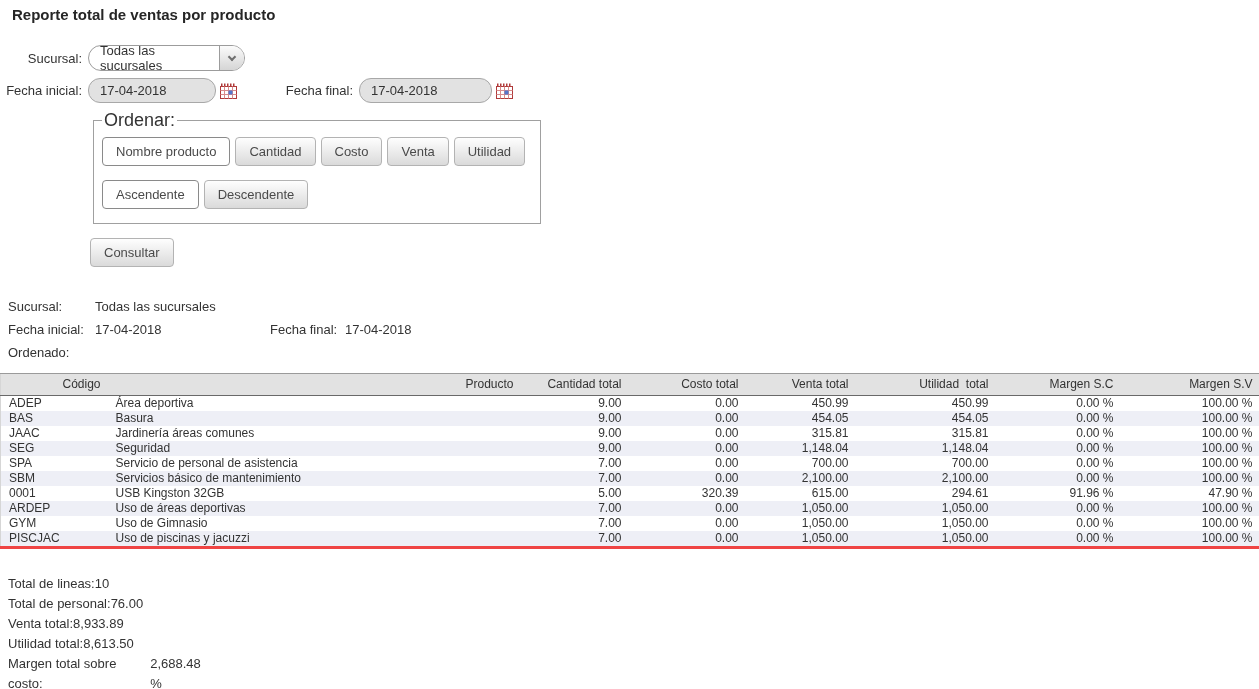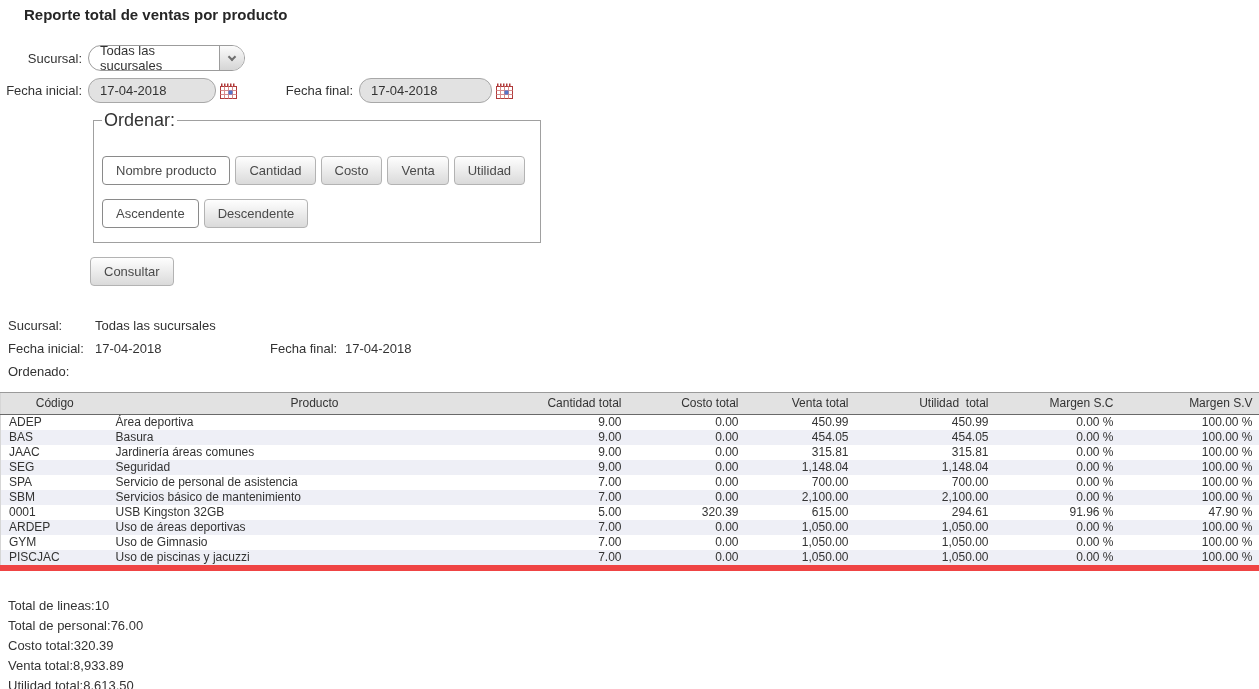--- a/index.html
+++ b/index.html
@@ -5,21 +5,21 @@
   * { box-sizing: border-box; }
   html,body { margin:0; padding:0; }
   body {
     width:1259px; height:689px; overflow:hidden;
     background:#ffffff; color:#333;
     font-family:"Liberation Sans", sans-serif;
   }
 
   
   .page-title {
-    margin:6px 0 0 24px;
+    margin:6px 0 0 12px;
     font-size:15px; font-weight:bold; color:#262626;
   }
 
   
   .filters { margin-top:22px; }
   .form-row { display:flex; align-items:center; margin-bottom:7px; }
   .flabel { width:82px; text-align:right; margin-right:6px; font-size:13px; color:#333; flex:0 0 82px; }
   .flabel2 { width:68px; text-align:right; margin:0 6px 0 48px; font-size:13px; color:#333; }
 
   .select {
@@ -47,21 +47,21 @@
     background:#e2e2e2; padding:0 11px;
     font-size:13px; color:#333; font-family:inherit;
   }
   .cal-btn { background:none; border:none; padding:0; margin-left:4px; line-height:0; cursor:pointer; }
 
   fieldset.ordenar {
     margin:5px 0 0 93px; width:415px;
     border:1px solid #a0a0a0; padding:6px 10px 14px 8px;
   }
   fieldset.ordenar legend { font-size:18px; color:#333; padding:0 2px; }
-  .btn-row { display:flex; margin-top:19px; }
+  .btn-row { display:flex; margin-top:0; }
   .btn-row + .btn-row { margin-top:14px; }
 
   .btn {
     font-family:inherit; font-size:13px; color:#4a4a4a;
     padding:6px 13px; margin-right:5px;
     border:1px solid #b3b3b3; border-radius:4px;
     background:linear-gradient(#fefefe,#dadada);
     cursor:pointer; white-space:nowrap;
   }
   .btn.sel { background:#ffffff; border-color:#8a8a8a; }
@@ -78,31 +78,31 @@
   table.report {
     width:1259px; margin-top:9px;
     border-collapse:collapse; table-layout:fixed;
     font-size:12px; color:#333;
     border-left:1px solid #d6d6d6;
   }
   table.report th {
     background:#e2e2e2;
     border-top:1px solid #9a9a9a;
     border-bottom:1px solid #696969;
-    font-weight:normal; text-align:center;
+    font-weight:normal; text-align:right;
     padding:3px 7px 4px 8px;
     white-space:pre; overflow:hidden;
   }
   table.report td {
     padding:1px 7px 1px 8px; line-height:13px;
     white-space:nowrap; overflow:hidden;
   }
   table.report .num { text-align:right; }
   table.report tbody tr:nth-child(even) td { background:#eeeff6; }
-  table.report tbody tr:last-child td { border-bottom:6px solid #ef4444;margin-top:40px; }
+  table.report tbody tr:last-child td { border-bottom:3px solid #ef4444;margin-top:40px; }
 
   
   .totals { margin:25px 0 0 8px; font-size:13px; }
   .tot-row { display:flex; justify-content:flex-start; width:206px; line-height:20px; }
 </style>
 </head>
 <body>
 
 <h1 class="page-title">Reporte total de ventas por producto</h1>
 
@@ -314,24 +314,20 @@
 <div class="totals" id="totals">
     <div class="tot-row">
       <span>Total de lineas:</span>
       <span>10</span>
     </div>
     <div class="tot-row">
       <span>Total de personal:</span>
       <span>76.00</span>
     </div>
     <div class="tot-row">
-      <span>Costo total:</span>
-      <span>320.39</span>
-    </div>
-    <div class="tot-row">
       <span>Venta total:</span>
       <span>8,933.89</span>
     </div>
     <div class="tot-row">
       <span>Utilidad total:</span>
       <span>8,613.50</span>
     </div>
     <div class="tot-row">
       <span>Margen total sobre costo:</span>
       <span>2,688.48 %</span>

